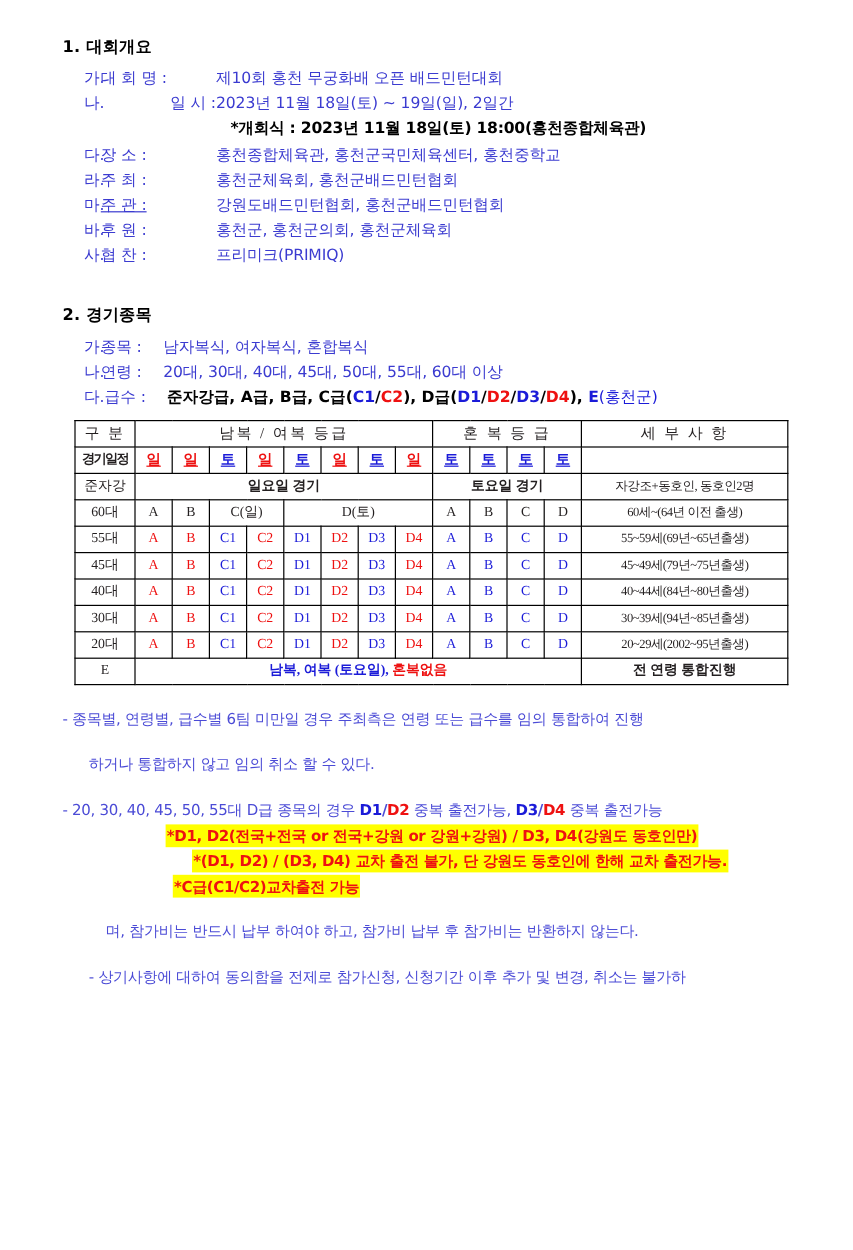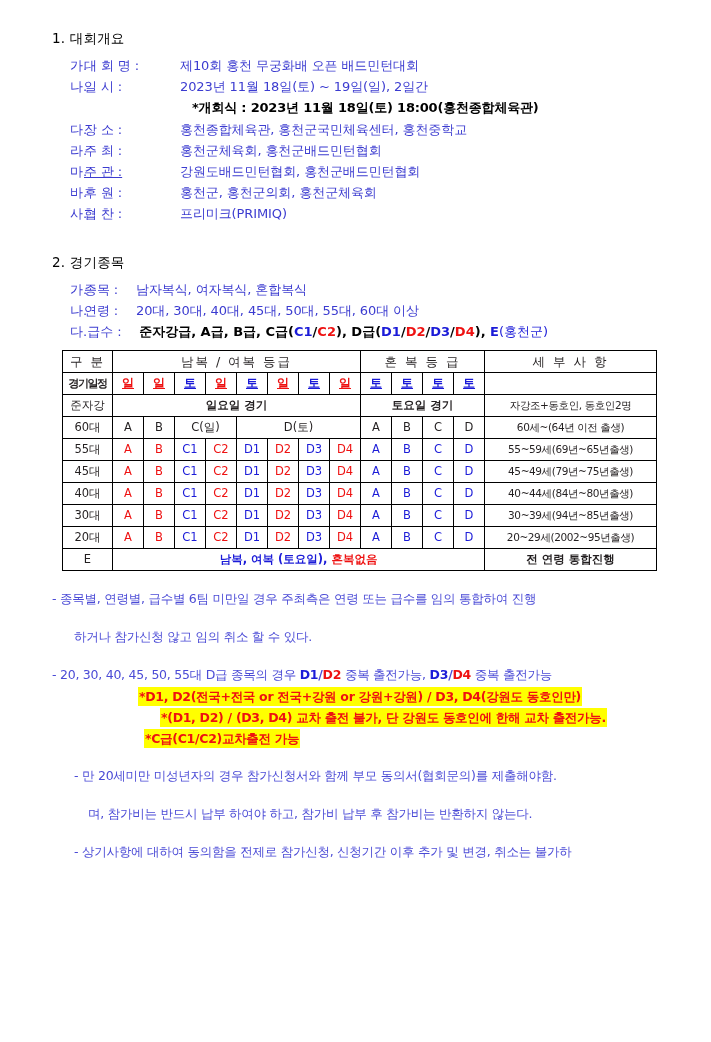--- a/index.html
+++ b/index.html
@@ -40,21 +40,21 @@
     white-space: nowrap;
   }
 
   
   .section {
     margin-left: 52px;
     margin-right: 40px;
   }
   .section-heading {
     font-size: 13.5px;
-    font-weight: normal;
+    font-weight: bold;
     color: #000000;
     margin-top: 30px;
     margin-bottom: 7px;
     letter-spacing: 0.2px;
   }
   .item-line {
     font-size: 13px;
     color: #3b3bd0;
     line-height: 21px;
     white-space: nowrap;
@@ -93,20 +93,21 @@
   .tbl-wrap {
     margin-left: 62px;
     margin-right: 40px;
     margin-top: 8px;
   }
   table.grade-table {
     border-collapse: collapse;
     width: 588px;
     table-layout: fixed;
     font-size: 11.5px;
+    font-family: Liberation Serif, serif;
   }
   table.grade-table td {
     border: 1px solid #000000;
     text-align: center;
     height: 21px;
     padding: 0;
     line-height: 21px;
     white-space: nowrap;
     color: #231f20;
   }
@@ -202,21 +203,21 @@
 
 
   <div class="section">
     <div class="section-heading">1. 대회개요</div>
 
     <div class="item-line">
       <span class="marker">가.</span><span class="lbl" style="display:inline-block;width:96px;">대 회 명 :</span><span>제10회 홍천 무궁화배 오픈 배드민턴대회</span>
     </div>
 
     <div class="item-line">
-      <span class="marker">나.</span><span class="lbl" style="display:inline-block;width:96px;">일     시 :</span><span>2023년 11월 18일(토) ~ 19일(일), 2일간</span>
+      <span class="marker">나.</span><span class="lbl" style="display:inline-block;width:96px;text-align:right;">일     시 :</span><span>2023년 11월 18일(토) ~ 19일(일), 2일간</span>
     </div>
 
     <div class="sub-star">*개회식 : 2023년 11월 18일(토) 18:00(홍천종합체육관)</div>
 
     <div class="item-line">
       <span class="marker">다.</span><span class="lbl" style="display:inline-block;width:96px;">장     소 :</span><span>홍천종합체육관, 홍천군국민체육센터, 홍천중학교</span>
     </div>
 
     <div class="item-line">
       <span class="marker">라.</span><span class="lbl" style="display:inline-block;width:96px;">주     최 :</span><span>홍천군체육회, 홍천군배드민턴협회</span>
@@ -407,26 +408,25 @@
             <span class="red">혼복없음</span>
           </td>
           <td class="erow">전 연령 통합진행</td>
         </tr>
       </tbody>
     </table>
   </div>
 
   <div class="notes">
     <div class="note">- 종목별, 연령별, 급수별 6팀 미만일 경우 주최측은 연령 또는 급수를 임의 통합하여 진행</div>
-    <div class="note note-ind">하거나 참가신청 않고 임의 취소 할 수 있다.</div>
+    <div class="note note-ind">하거나 통합하지 않고 임의 취소 할 수 있다.</div>
 
     <div class="note"><span>- 20, 30, 40, 45, 50, 55대 D급 종목의 경우 </span><span class="blue bold">D1</span><span class="bold">/</span><span class="red bold">D2</span><span> 중복 출전가능, </span><span class="blue bold">D3</span><span class="bold">/</span><span class="red bold">D4</span><span> 중복 출전가능</span></div>
 
     <div class="hl-row"><span class="hl">*D1, D2(전국+전국 or 전국+강원 or 강원+강원) / D3, D4(강원도 동호인만)</span></div>
     <div class="hl-row2"><span class="hl">*(D1, D2) / (D3, D4) 교차 출전 불가, 단 강원도 동호인에 한해 교차 출전가능.</span></div>
     <div class="hl-row3"><span class="hl">*C급(C1/C2)교차출전 가능</span></div>
 
-    <div class="note note-ind">- 만 20세미만 미성년자의 경우 참가신청서와 함께 부모 동의서(협회문의)를 제출해야함.</div>
     <div class="note note-ind2">며, 참가비는 반드시 납부 하여야 하고, 참가비 납부 후 참가비는 반환하지 않는다.</div>
     <div class="note note-ind">- 상기사항에 대하여 동의함을 전제로 참가신청, 신청기간 이후 추가 및 변경, 취소는 불가하</div>
   </div>
 
 </div>
 
 </body></html>

